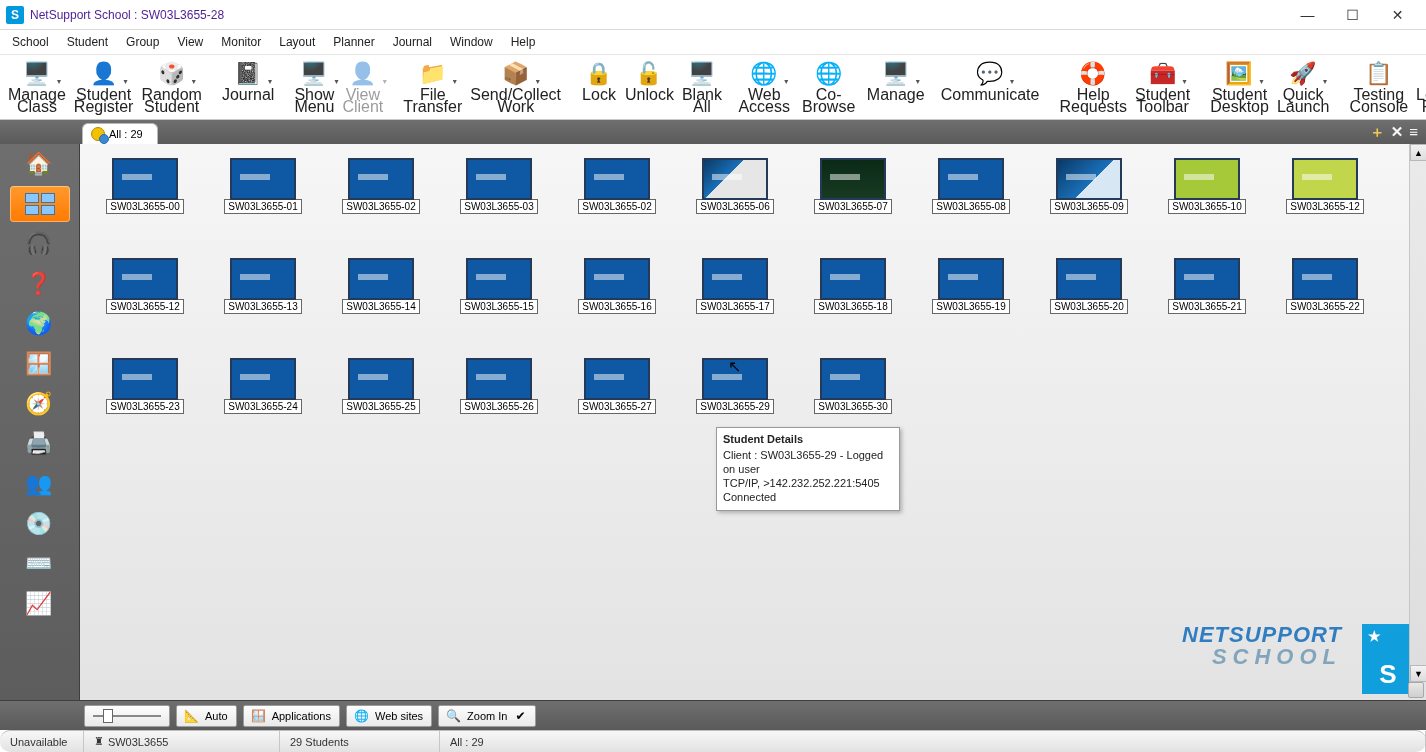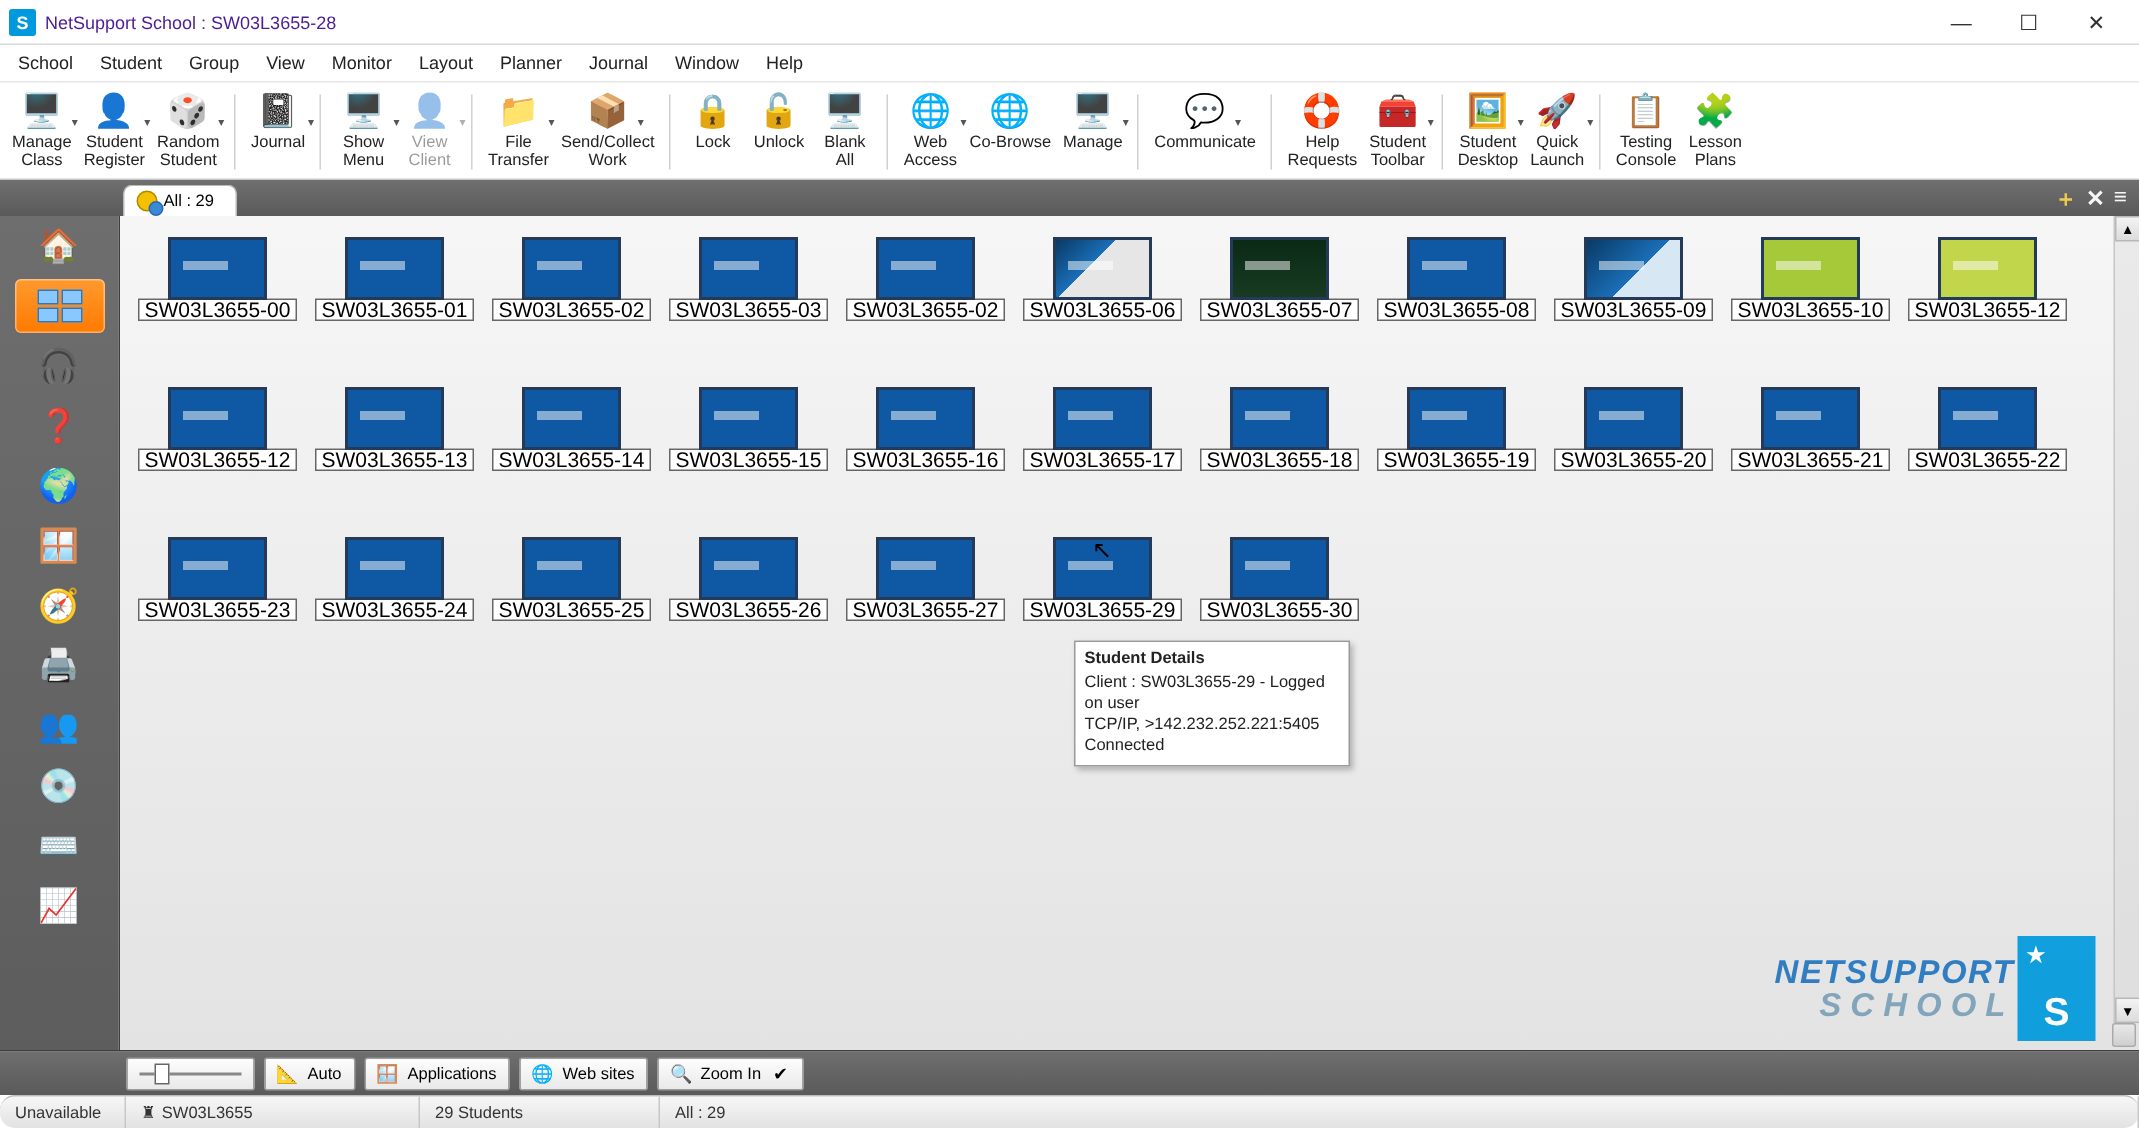--- a/index.html
+++ b/index.html
@@ -15,21 +15,21 @@
 
 .menubar { height: 24px; display: flex; align-items: center; padding: 0 4px; gap: 2px; background: #fff; }
 .menubar .menu-item { padding: 2px 8px; font-size: 12px; color: #222; cursor: default; }
 
 
 .toolbar { height: 66px; background: #fff; border-top: 1px solid #e6e6e6; border-bottom: 1px solid #c8c8c8; display: flex; align-items: stretch; padding: 2px 4px 0 4px; }
 .toolbar .tb-group { display: flex; align-items: stretch; }
 .toolbar .tb-sep { width: 1px; background: #d0d0d0; margin: 6px 6px; }
 .toolbar .tb-btn { display: flex; flex-direction: column; align-items: center; justify-content: flex-start; padding: 2px 4px; min-width: 44px; text-align: center; cursor: default; }
 .toolbar .tb-btn .icon { width: 32px; height: 30px; display: flex; align-items: center; justify-content: center; font-size: 22px; position: relative; }
-.toolbar .tb-btn .label { font-size: 11px; color: #222; line-height: 12px; white-space: pre-line; }
+.toolbar .tb-btn .label { font-size: 16px; color: #222; line-height: 12px; white-space: pre-line; }
 .toolbar .tb-btn .dd { font-size: 8px; color: #555; position: absolute; right: -8px; bottom: 3px; }
 .toolbar .tb-btn.dim .icon, .toolbar .tb-btn.dim .label { opacity: .45; }
 
 
 .tabstrip { height: 24px; background: linear-gradient(#6f6f6f,#5a5a5a); display: flex; align-items: flex-end; padding-left: 82px; position: relative; }
 .tabstrip .tab { background: #fff; border: 1px solid #b9b9b9; border-bottom: none; border-radius: 6px 6px 0 0; padding: 2px 14px 2px 8px; font-size: 11px; display: flex; align-items: center; gap: 4px; height: 21px; }
 .tabstrip .tab .gicon { width: 14px; height: 14px; background: #f3c100; border-radius: 50%; border: 1px solid #b38900; position: relative; }
 .tabstrip .tab .gicon::after { content:""; position:absolute; width:8px; height:8px; background:#3a89d6; border-radius:50%; left:7px; top:6px; border:1px solid #2a6aa8; }
 .tabstrip .right-icons { position: absolute; right: 8px; top: 3px; display: flex; gap: 6px; }
 .tabstrip .right-icons span { color: #fff; font-size: 15px; opacity:.95; cursor:default; font-weight:bold; }
@@ -46,29 +46,29 @@
 .content { flex: 1; background: linear-gradient(#f6f6f6,#e3e3e3); position: relative; overflow: hidden; padding: 14px 0 0 30px; }
 .grid { display: grid; grid-template-columns: repeat(11, 108px); column-gap: 10px; row-gap: 44px; }
 .cell { width: 70px; display: flex; flex-direction: column; align-items: center; }
 .thumb { width: 66px; height: 42px; background: #0f58a3; border: 2px solid #243a58; position: relative; }
 .thumb.v06 { background: linear-gradient(135deg,#0a3a66 0%,#1a6fb8 40%,#e6e6e6 40%,#e6e6e6 100%); }
 .thumb.v07 { background: linear-gradient(#0a2a16,#183a22); }
 .thumb.v09 { background: linear-gradient(135deg,#0a3a66 0%,#1a6fb8 55%,#d7e7f3 55%); }
 .thumb.v10, .thumb.v11 { background: #a6c93a; }
 .thumb.v11 { background: #c1d64a; }
 .thumb .sm { position:absolute; left:8px; top:14px; width:30px; height:6px; background: rgba(255,255,255,.5); }
-.clabel { background: #fff; border: 1px solid #666; font-size: 14px; padding: 0 3px; margin-top: -1px; white-space: nowrap; line-height: 13px; }
+.clabel { background: #fff; border: 1px solid #666; font-size: 10px; padding: 0 3px; margin-top: -1px; white-space: nowrap; line-height: 13px; }
 
 .tooltip { position: absolute; left: 636px; top: 283px; width: 184px; background: #fff; border: 1px solid #9a9a9a; box-shadow: 2px 2px 4px rgba(0,0,0,.25); padding: 4px 6px 6px 6px; font-size: 11px; color: #222; }
 .tooltip .tt-title { font-weight: bold; margin-bottom: 2px; }
 .tooltip div { line-height: 14px; }
 
 .cursor-img { position:absolute; left:648px; top:213px; font-size:16px; color:#000; pointer-events:none; }
 
-.brand { position: absolute; right: 29px; bottom: 6px; display: flex; align-items: center; gap: 2px; opacity: .92; }
+.brand { position: absolute; right: 12px; bottom: 6px; display: flex; align-items: flex-start; gap: 20px; opacity: .92; }
 .brand .txt { text-align: right; font-family: Arial, sans-serif; font-style: italic; font-weight: bold; letter-spacing: 1px; line-height: 1; }
 .brand .l1 { color: #2176bf; font-size: 22px; }
 .brand .l2 { color: #7aa0b9; font-size: 22px; letter-spacing: 6px; }
 .brand .logo { width: 52px; height: 70px; background: #0099dd; display:flex; align-items:flex-end; justify-content:center; color:#fff; font-weight:bold; font-size:26px; padding-bottom:4px; position:relative; }
 .brand .logo::before { content:"★"; position:absolute; top:4px; left:6px; font-size:14px; color:#fff; }
 
 
 .bottombar { height: 30px; background: linear-gradient(#6f6f6f,#5a5a5a); display: flex; align-items: center; padding: 0 0 0 84px; gap: 6px; border-top:1px solid #3e3e3e; }
 .bottombar .ctrl { background: linear-gradient(#fdfdfd,#e9e9e9); border: 1px solid #9c9c9c; border-radius: 2px; height: 22px; display: flex; align-items: center; padding: 0 8px; font-size: 11px; gap: 6px; cursor: default; }
 .bottombar .slider { width: 86px; position: relative; }

